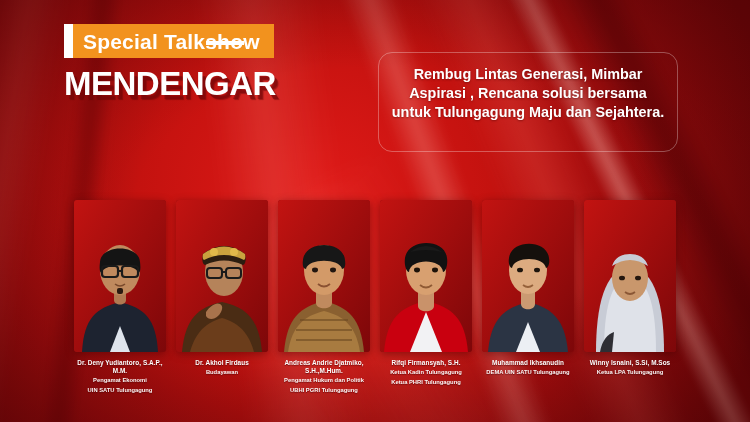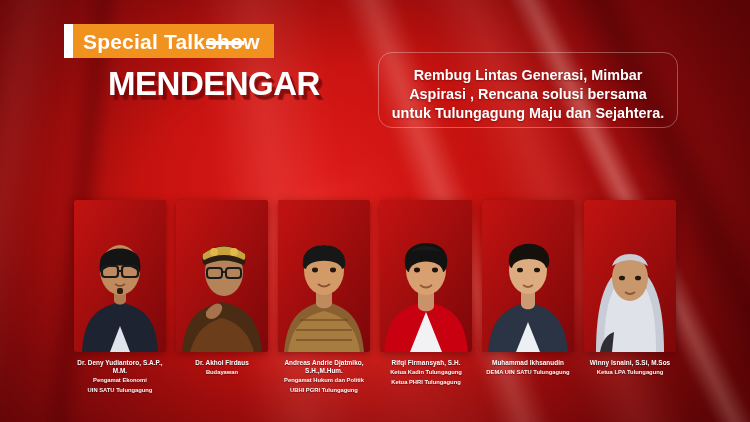--- a/index.html
+++ b/index.html
@@ -56,28 +56,28 @@
   .dash{position:absolute;left:206px;top:41px;width:38px;height:4px;background:#fff;}
   .title{
     margin-top:10px;color:#ffffff;font-weight:bold;
     font-size:33px;line-height:.98;letter-spacing:-.5px;
     text-shadow:
        3px 4px 0 rgba(120,6,8,.55),
        3px 4px 0 rgba(255,255,255,.0),
        4px 5px 1px rgba(90,4,6,.45);
     position:relative;z-index:3;
   }
-  .title .l2{display:block;text-align:center;}
+  .title .l2{display:block;}
 
   
   .quote{
-    position:absolute;left:378px;top:52px;width:300px;height:76px;
+    position:absolute;left:378px;top:52px;width:300px;height:100px;
     border:1px solid rgba(255,255,255,.30);border-radius:14px;
-    display:flex;align-items:flex-end;justify-content:center;
-    padding:4px 10px;box-sizing:border-box;
+    display:flex;align-items:flex-start;justify-content:center;
+    padding:12px 10px;box-sizing:border-box;
   }
   .quote p{
     margin:0;color:#fff;font-weight:bold;font-size:14.4px;line-height:1.32;
     text-align:center;text-shadow:0 1px 2px rgba(80,0,3,.5);
   }
 
   
   .speakers{position:absolute;left:0;top:200px;width:750px;display:flex;justify-content:center;gap:10px;}
   .sp{width:92px;}
   .photo{

